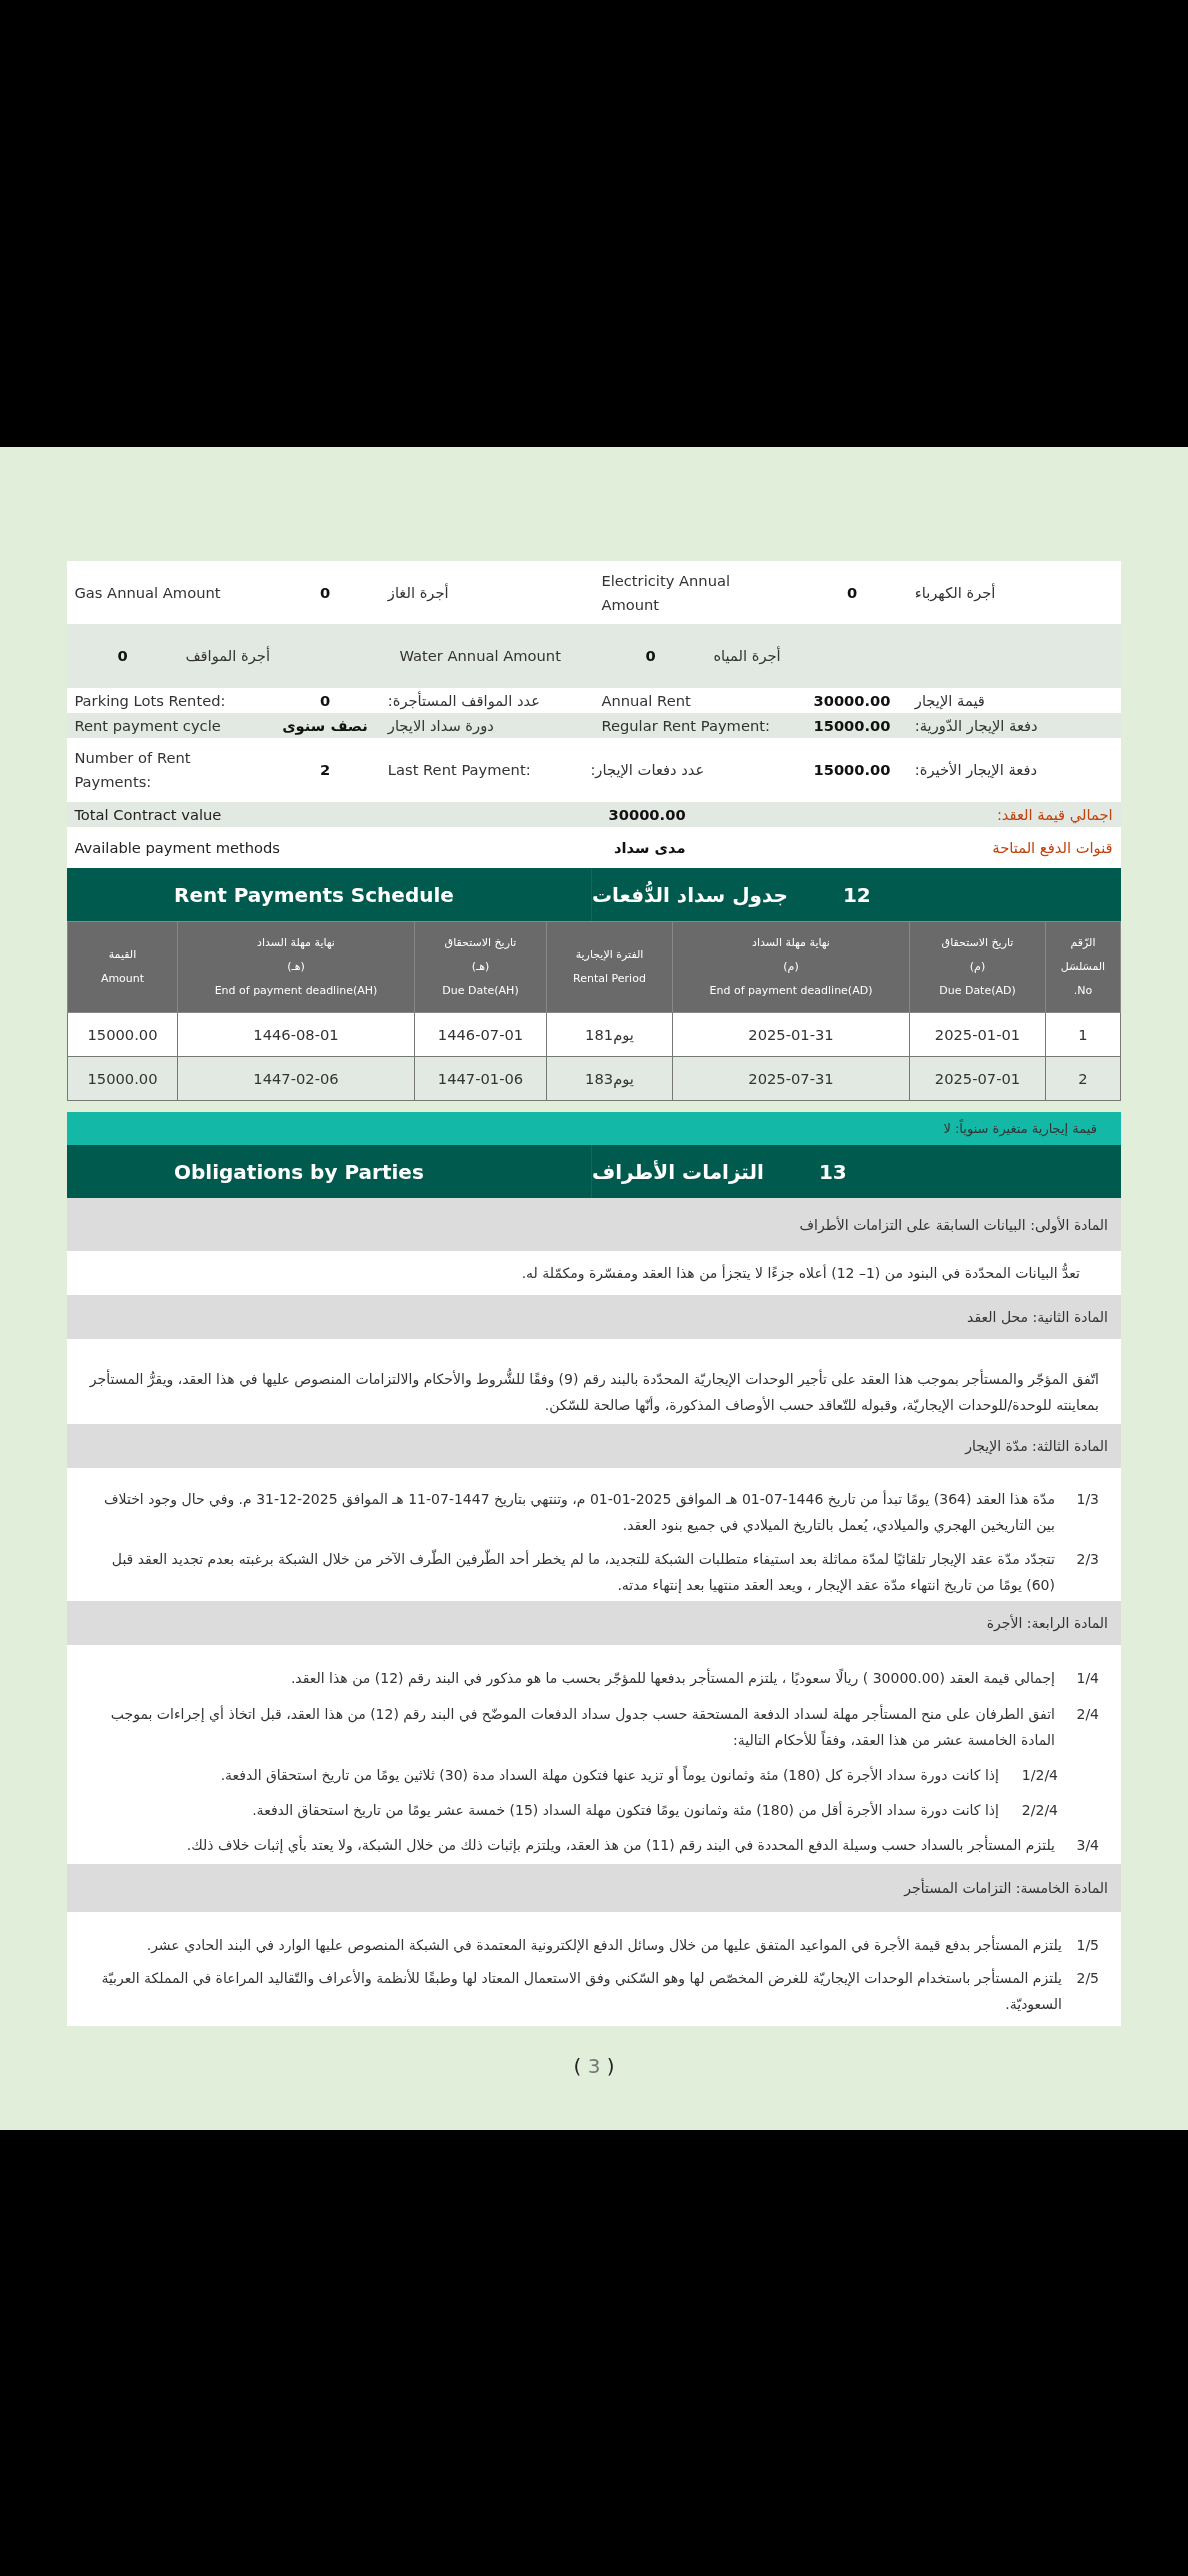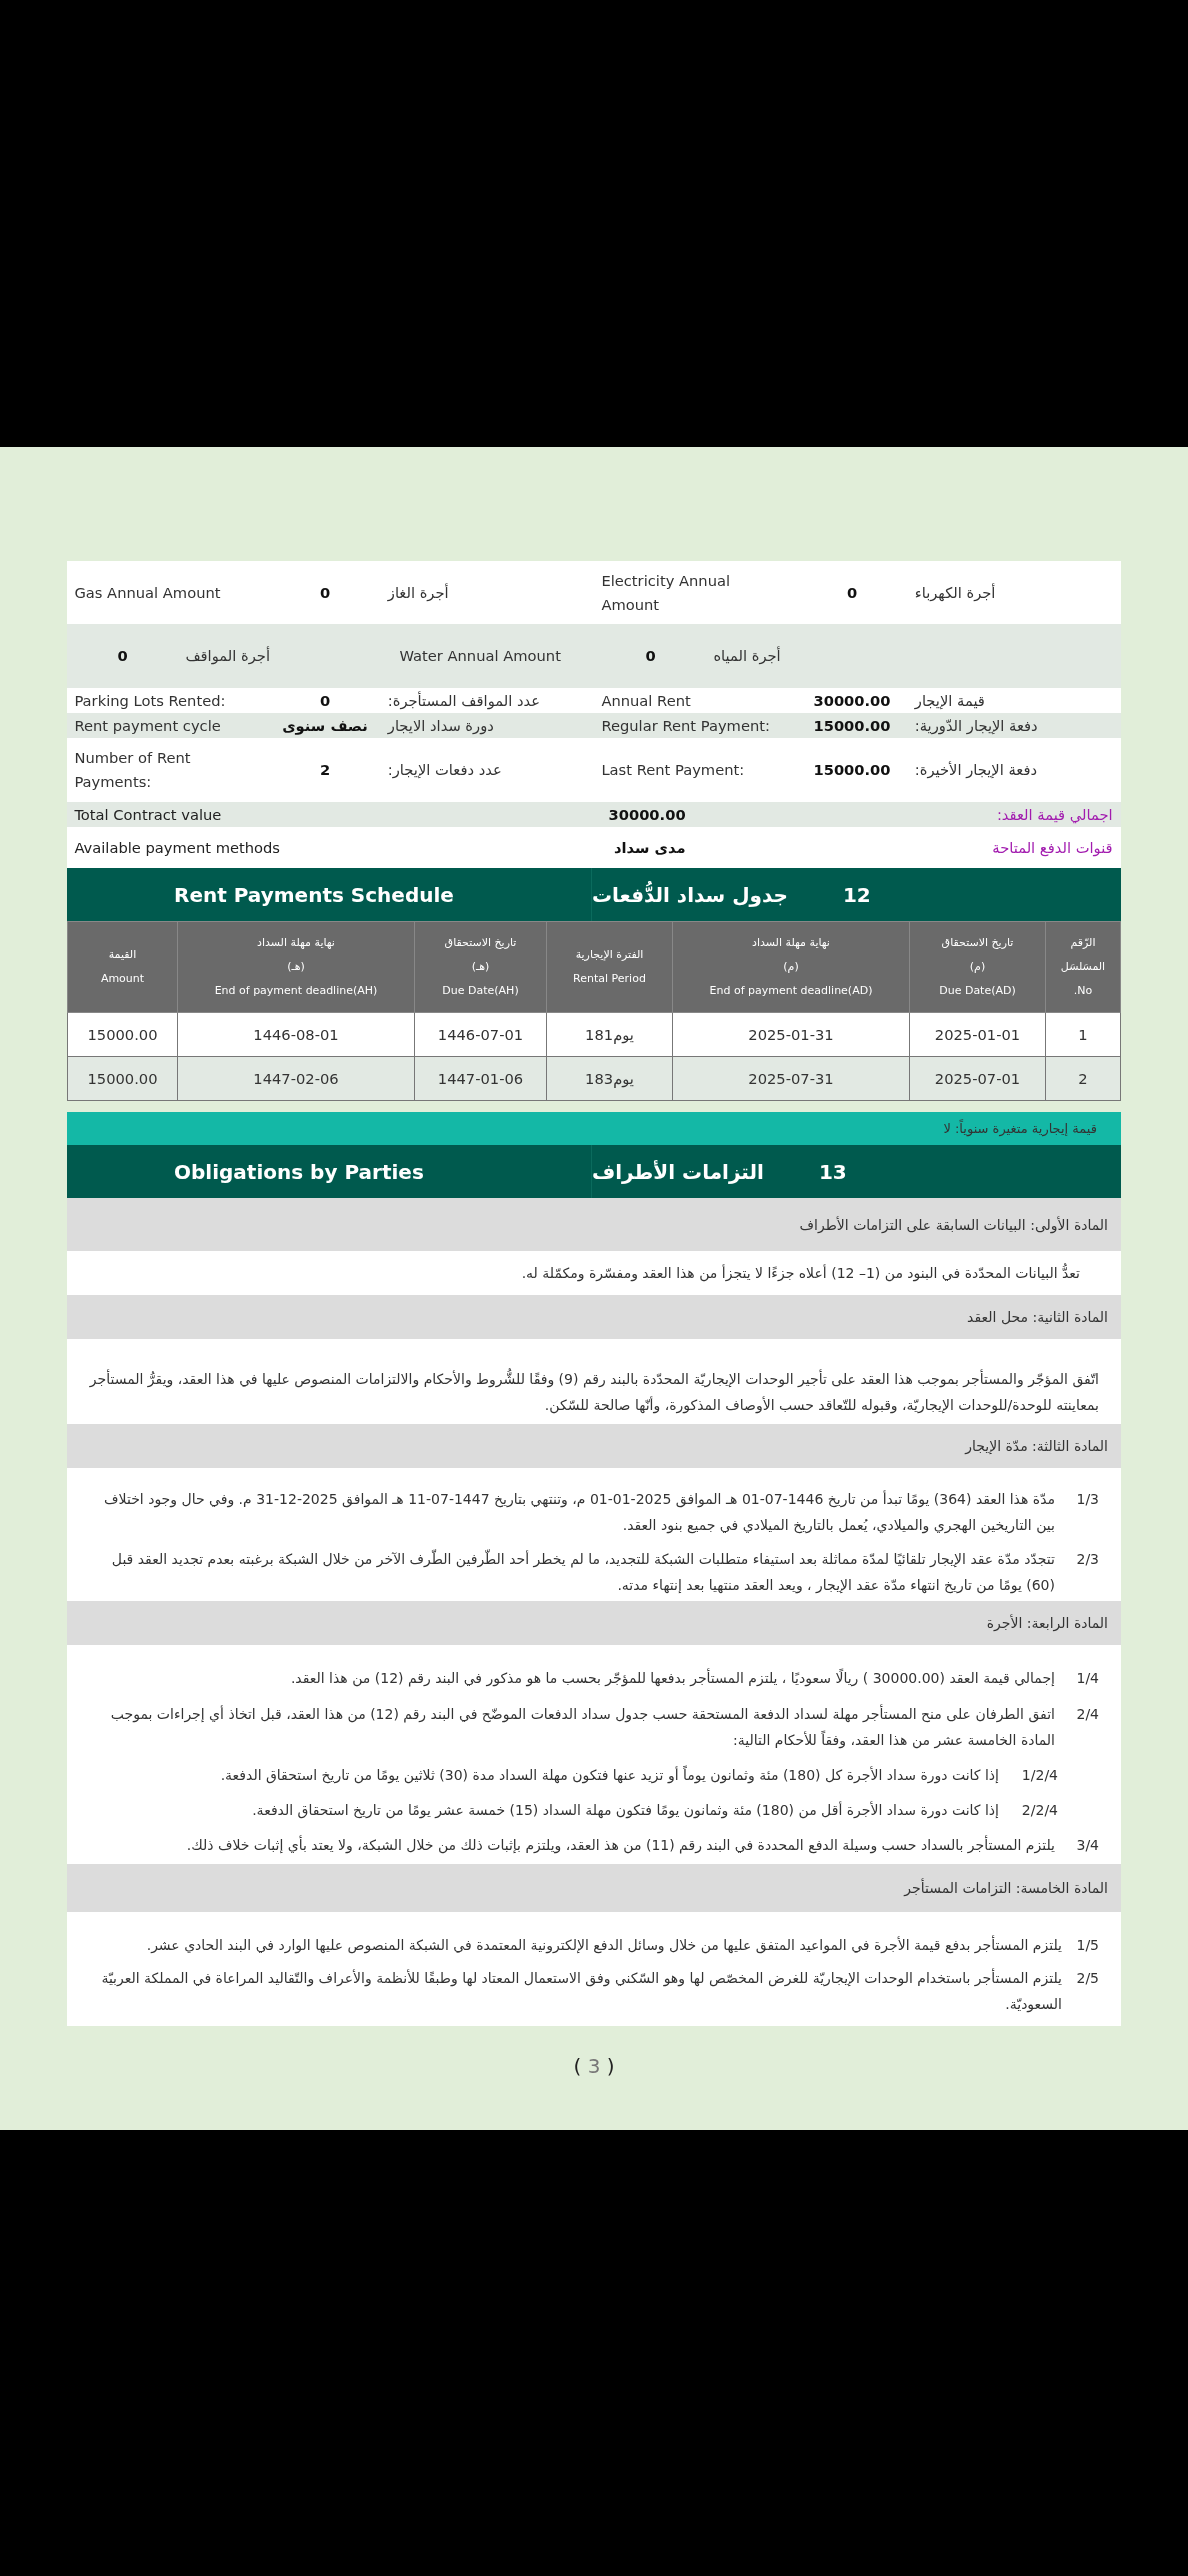--- a/index.html
+++ b/index.html
@@ -8,21 +8,21 @@
   .content { position:absolute; left:67px; top:114px; width:1054px; }
   .row { display:flex; width:100%; font-size:14.7px; }
   .row.white { background:#ffffff; }
   .row.gray { background:#e2e9e3; }
   .cell { display:flex; align-items:center; padding:0 7.4px; box-sizing:border-box; line-height:24px; }
   .c-en { width:203px; justify-content:flex-start; color:#333; }
   .c-val { width:111px; justify-content:center; font-weight:bold; color:#111; }
   .c-ar { width:214px; justify-content:flex-end; direction:rtl; color:#333; }
   .wide-en { width:313px; }
   .wide-val { width:313px; justify-content:flex-end; font-weight:bold; color:#111; }
-  .wide-ar { width:427px; justify-content:flex-start; direction:rtl; color:#a21caf; }
+  .wide-ar { width:427px; justify-content:flex-start; direction:rtl; color:#c2410c; }
   .h66 { height:63px; } .h70 { height:64px; } .h44 { height:25px; } .h45 { height:41px; }
   .section-header { display:flex; background:#005a4e; color:#fff; height:53px; font-weight:bold; font-size:20px; }
   .sh-left { width:525px; display:flex; align-items:center; padding-left:107px; box-sizing:border-box; border-right:0.9px solid #0b6b5d; }
   .sh-right { flex:1; display:flex; align-items:center; justify-content:flex-end; direction:rtl; padding-right:44px; box-sizing:border-box; }
   .sh-num { margin-left:55px; }
   table.sched { width:100%; border-collapse:collapse; font-size:14px; }
   table.sched th { background:#6a6a6a; color:#fff; font-weight:normal; font-size:11px; line-height:24px; height:88px; border:0.9px solid #888; text-align:center; }
   table.sched td { text-align:center; height:41px; border:1.8px solid #777; color:#333; font-size:14.7px; }
   table.sched tr.r1 td { background:#fff; }
   table.sched tr.r2 td { background:#e2e9e3; }
@@ -68,22 +68,22 @@
       <div class="cell c-en">Rent payment cycle</div>
       <div class="cell c-val">نصف سنوى</div>
       <div class="cell c-ar">دورة سداد الايجار</div>
       <div class="cell c-en">Regular Rent Payment:</div>
       <div class="cell c-val">15000.00</div>
       <div class="cell c-ar">دفعة الإيجار الدّورية:</div>
     </div>
     <div class="row white h70">
       <div class="cell c-en">Number of Rent Payments:</div>
       <div class="cell c-val">2</div>
+      <div class="cell c-en">Last Rent Payment:</div>
       <div class="cell c-ar">عدد دفعات الإيجار:</div>
-      <div class="cell c-en">Last Rent Payment:</div>
       <div class="cell c-val">15000.00</div>
       <div class="cell c-ar">دفعة الإيجار الأخيرة:</div>
     </div>
     <div class="row gray h44">
       <div class="cell wide-en">Total Contract value</div>
       <div class="cell wide-val">30000.00</div>
       <div class="cell wide-ar">اجمالي قيمة العقد:</div>
     </div>
     <div class="row white h45">
       <div class="cell wide-en">Available payment methods</div>

